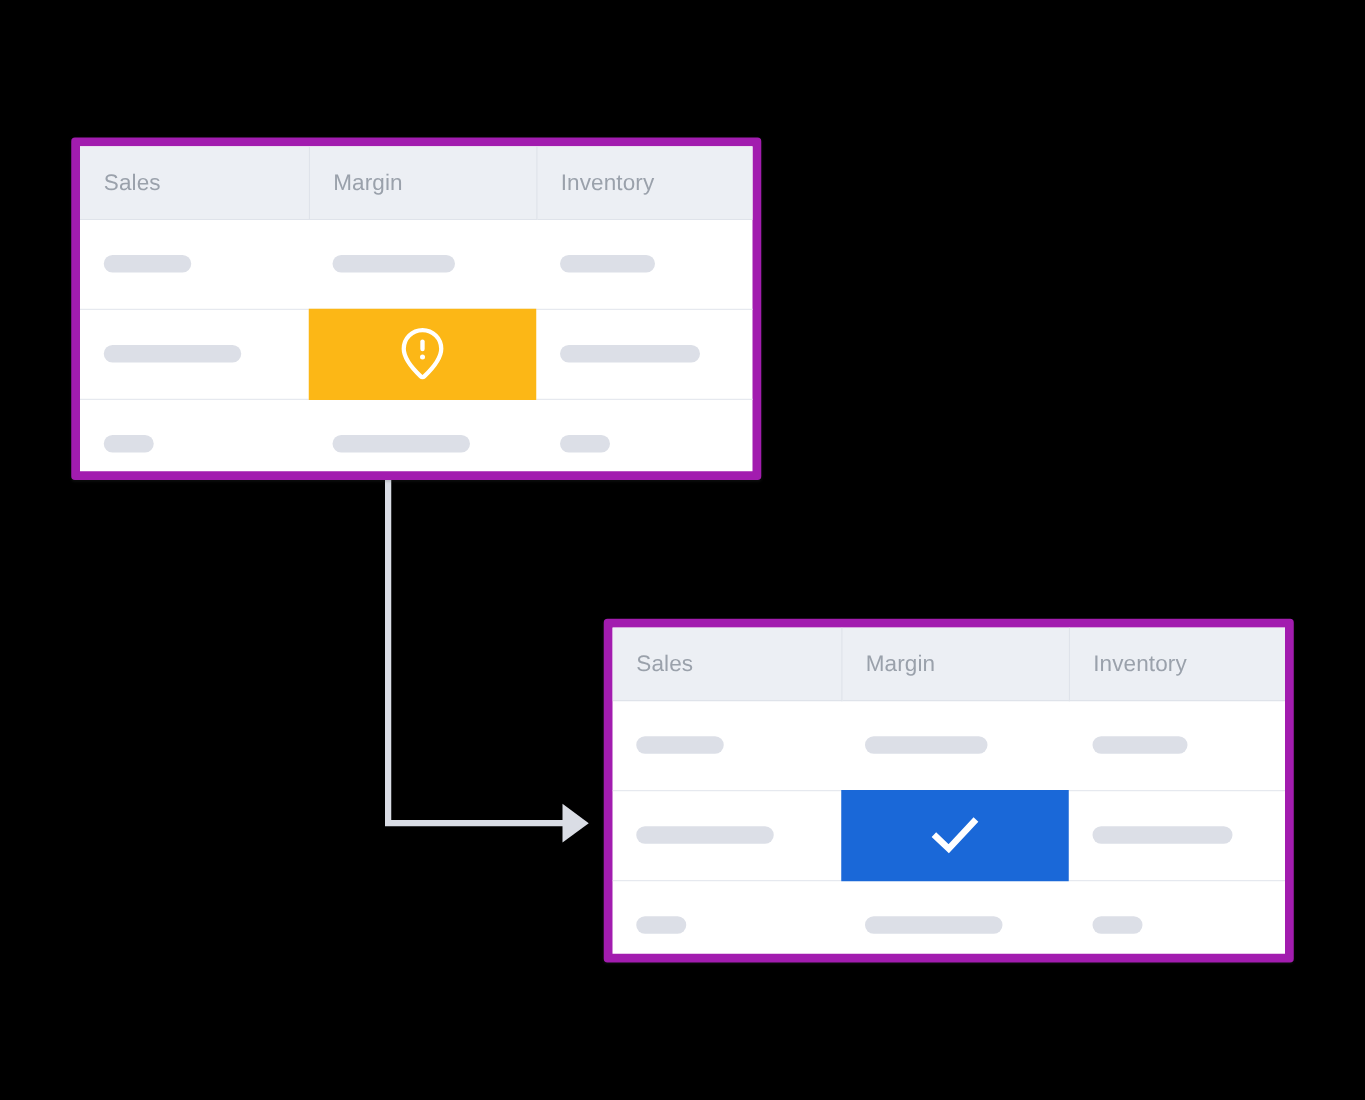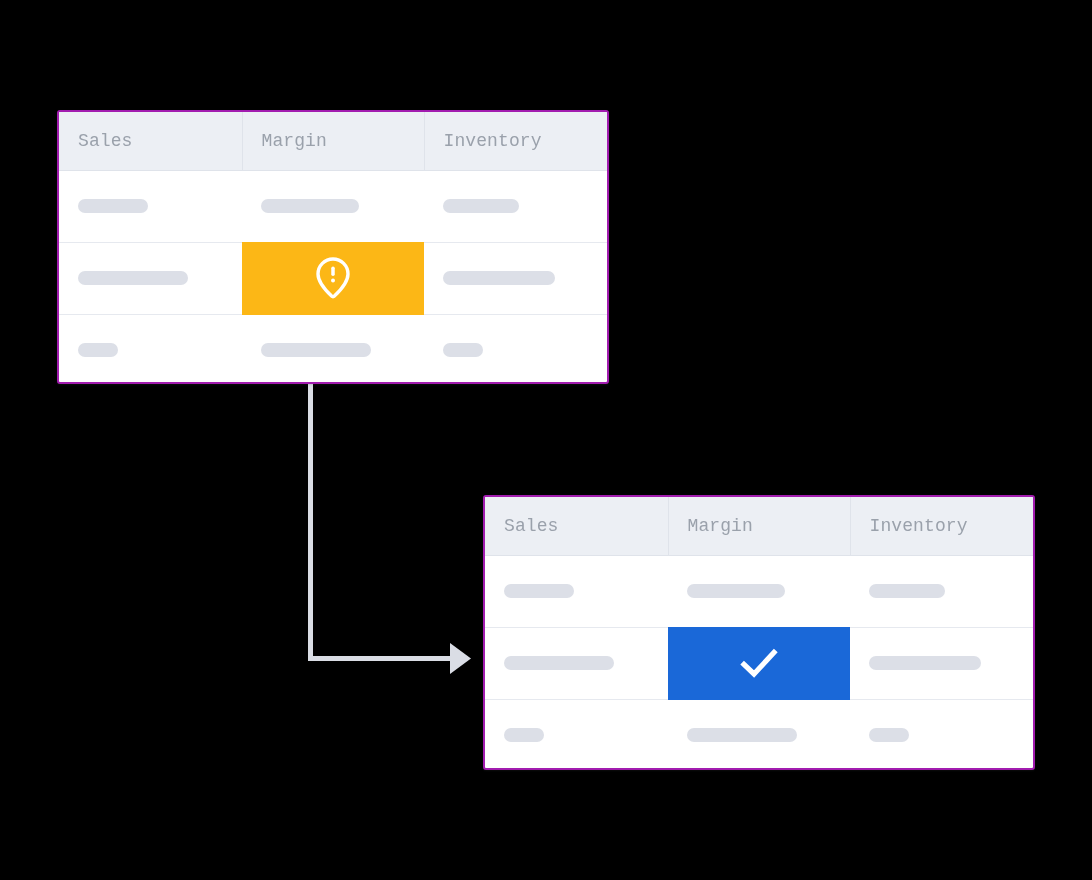--- a/index.html
+++ b/index.html
@@ -20,26 +20,25 @@
     position: absolute;
     left: 0; top: 0;
     width: 1092px;
     height: 880px;
   }
 
   
   .table-card {
     position: absolute;
     background: #ffffff;
-    border: 2px solid #a21caf;
+    border: 7px solid #a21caf;
     border-radius: 3px;
     box-shadow: 0 1px 2px rgba(60,64,67,0.18);
     box-sizing: border-box;
     overflow: hidden;
-    font-family: Liberation Mono, monospace;
   }
 
   .tbl {
     width: 100%;
     border-collapse: collapse;
     table-layout: fixed;
   }
 
   .tbl th, .tbl td {
     padding: 0;

